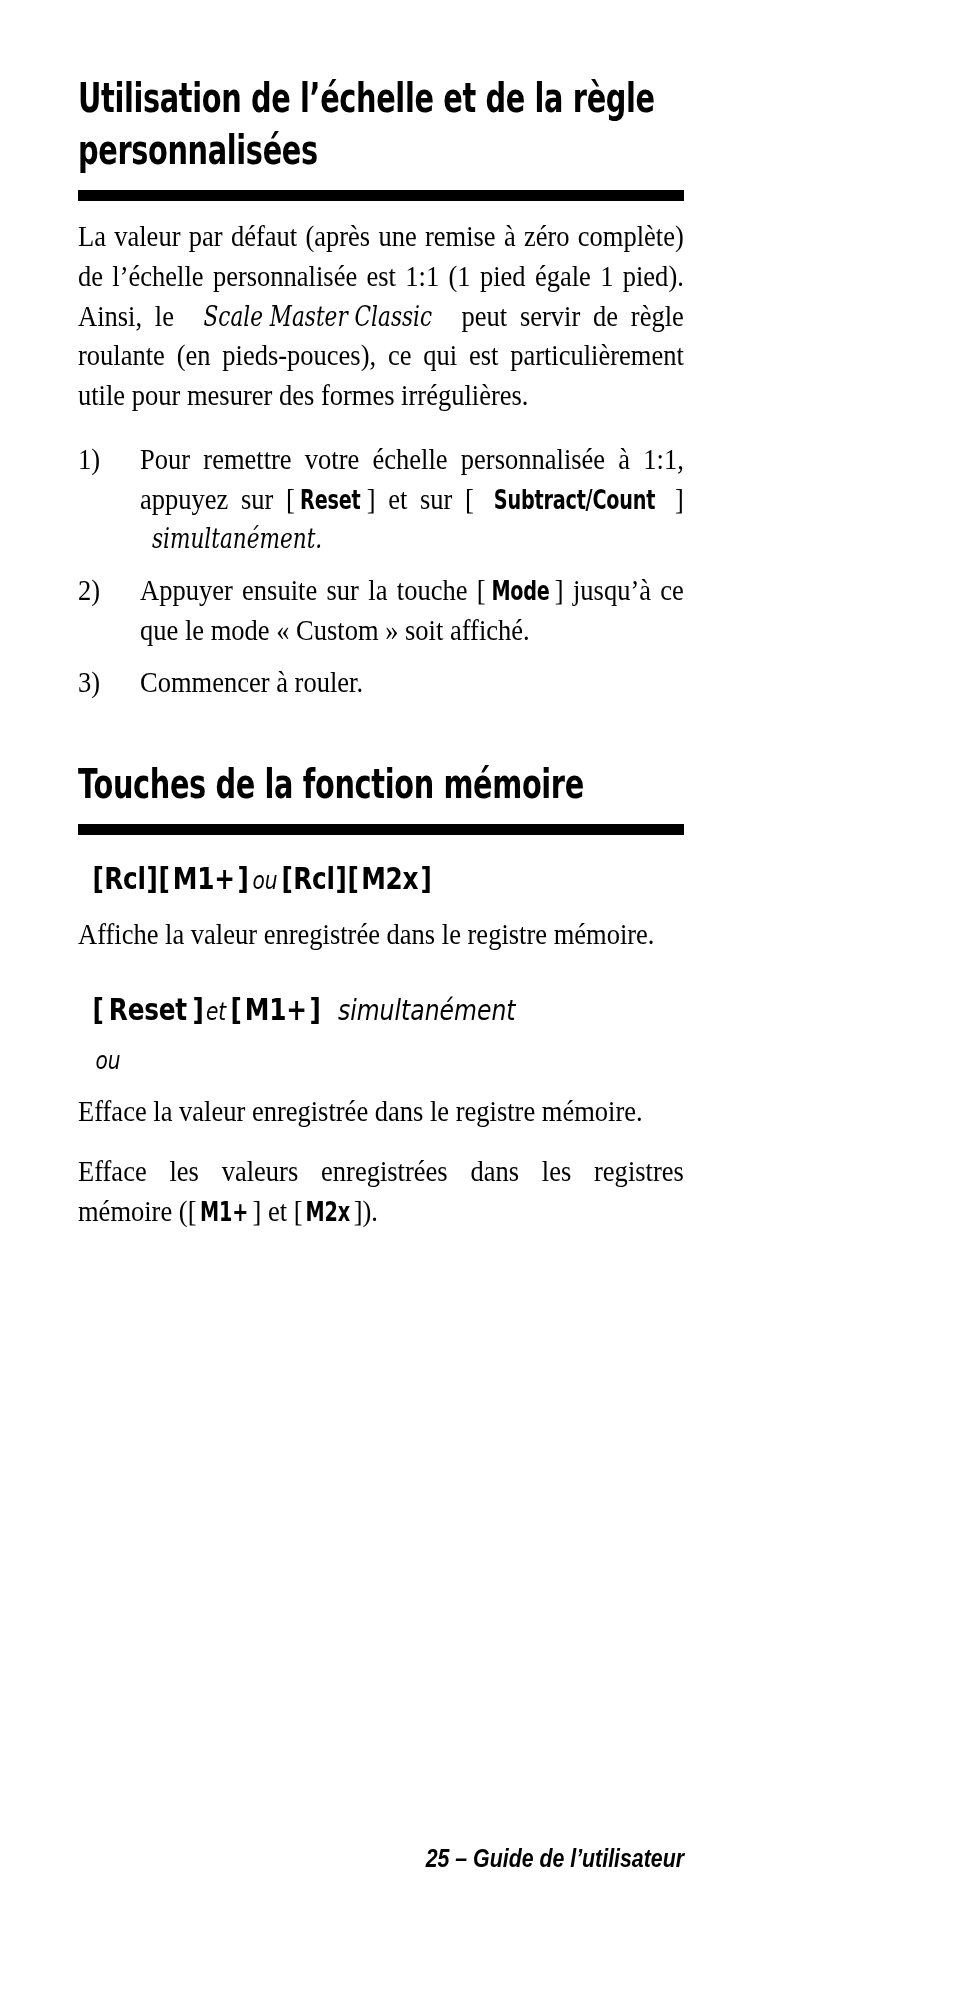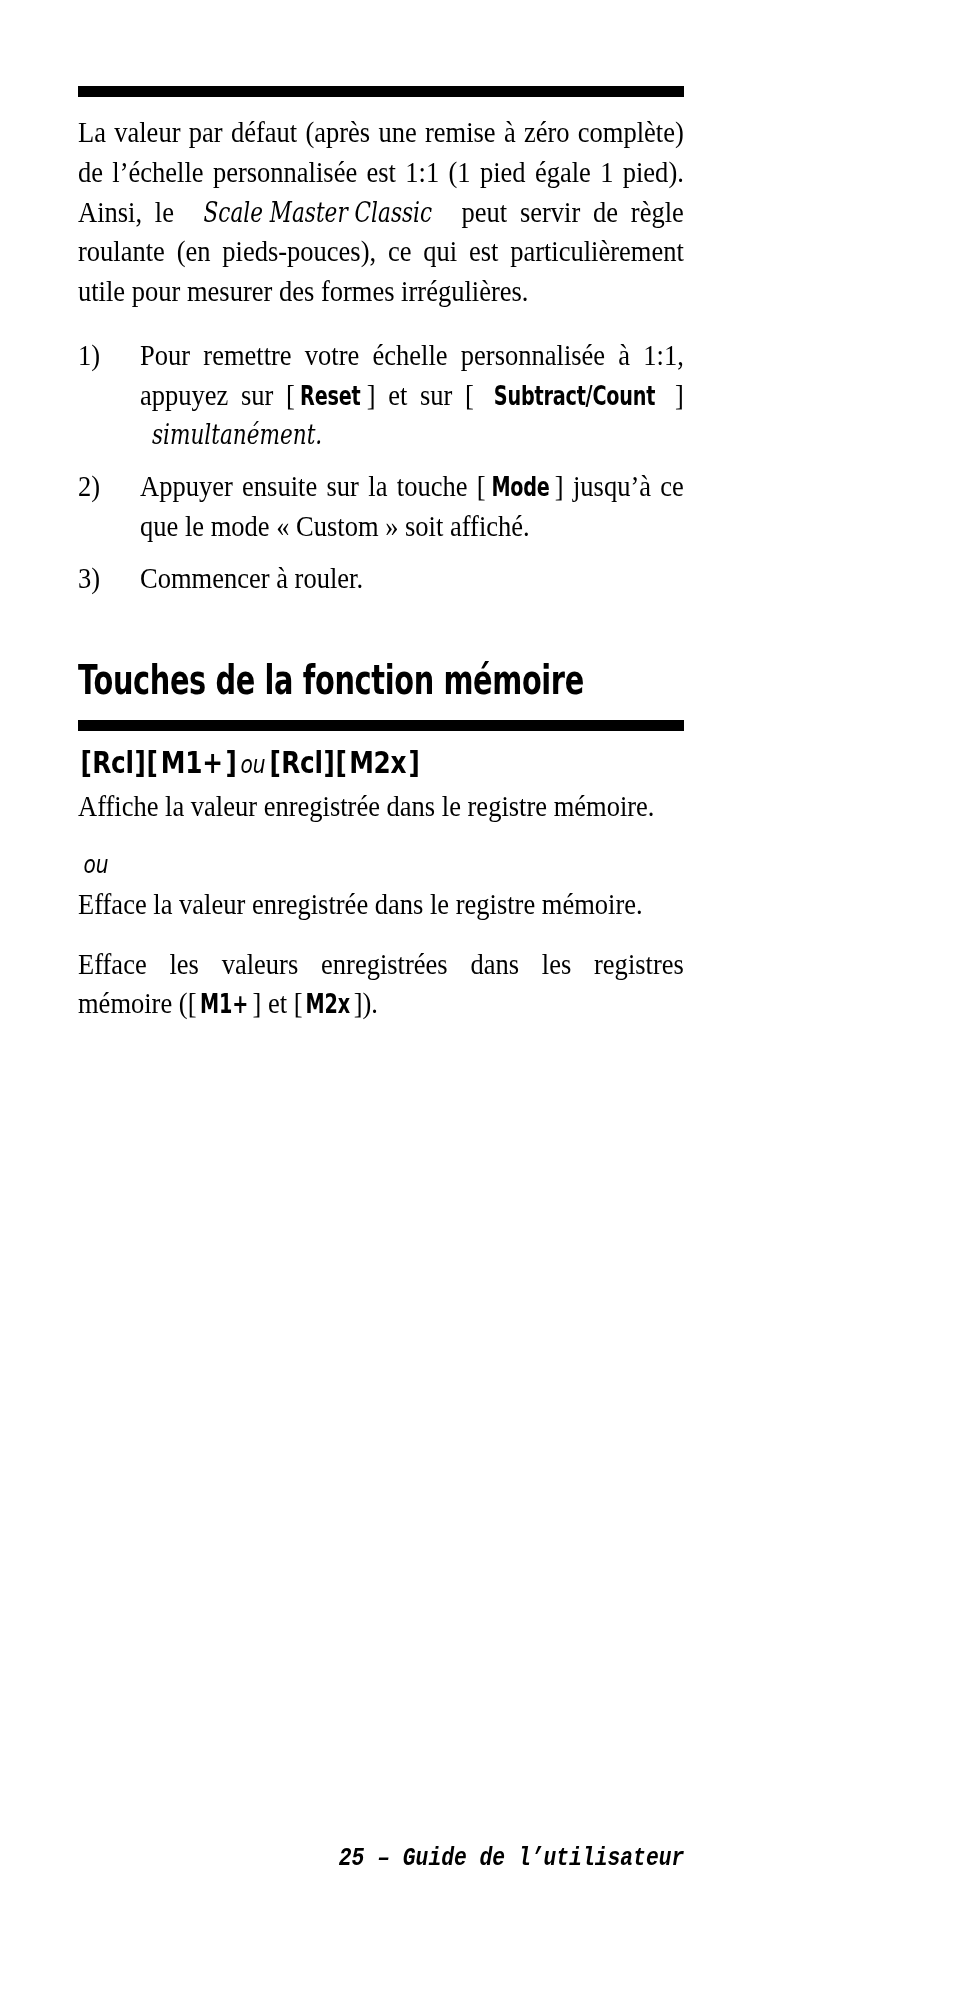--- a/index.html
+++ b/index.html
@@ -124,21 +124,21 @@
     font-style: italic;
     font-size: 27px;
     display: inline-block;
     transform: scaleX(0.86);
     transform-origin: center;
     margin: 0 -2px;
   }
 
   
   .def-head {
-    margin: 4px;
+    margin: 16px;
     padding: 0;
     line-height: 1.27;
     white-space: normal;
   }
   .def-body {
     font-size: 28.5px;
     line-height: 1.395;
     text-align: justify;
     margin: 0;
     padding: 0;
@@ -147,21 +147,21 @@
     width: 107.5%;
   }
 
   
   .footer {
     position: absolute;
     left: 78px;
     top: 1843px;
     width: 606px;
     text-align: right;
-    font-family: Liberation Mono, monospace;
+    font-family: Liberation Sans, sans-serif;
     font-style: italic;
     font-weight: bold;
     font-size: 26px;
   }
   .footer .inner {
     display: inline-block;
     transform: scaleX(0.82);
     transform-origin: right center;
   }
   .sp-8  { height: 8px; }
@@ -172,20 +172,24 @@
   .sp-24 { height: 24px; }
   .sp-56 { height: 56px; }
 </style>
 </head>
 <body>
 
 <div class="page">
 
   <div style="height:72px"></div>
 
+  <div class="title-wrap">
+    <h1 class="section-title">Utilisation de l’échelle et de la règle</h1>
+    <h1 class="section-title">personnalisées</h1>
+  </div>
 
   <div class="sp-14"></div>
   <div class="rule"></div>
   <div class="sp-16"></div>
 
   <p class="body"><span>La valeur par défaut (après une remise à zéro complète) de l’échelle personnalisée est 1:1 (1 pied égale 1 pied). Ainsi, le </span><span class="prod">Scale Master Classic</span><span> peut servir de règle roulante (en pieds-pouces), ce qui est particulièrement utile pour mesurer des formes irrégulières.</span></p>
 
   <div class="sp-24"></div>
 
   <ol class="steps">
@@ -220,20 +224,21 @@
   <div class="sp-14"></div>
   <div class="rule"></div>
   <div class="sp-8"></div>
 
   <p class="def-head"><span class="key-lg">[</span><span class="key-lg">Rcl</span><span class="key-lg">]</span> <span class="key-lg">[</span><span class="key-lg">M1+</span><span class="key-lg">]</span> <span class="ital-sans-sm">ou</span> <span class="key-lg">[</span><span class="key-lg">Rcl</span><span class="key-lg">]</span> <span class="key-lg">[</span><span class="key-lg">M2x</span><span class="key-lg">]</span></p>
 
   <p class="def-body">Affiche la valeur enregistrée dans le registre mémoire.</p>
 
   <div class="sp-20"></div>
 
+  <p class="def-head"><span class="key-lg">[</span><span class="key-lg">Reset</span><span class="key-lg">]</span> <span class="ital-sans-sm">et</span>  <span class="key-lg">[</span><span class="key-lg">M1+</span><span class="key-lg">]</span> <span class="ital-sans">simultanément</span></p>
 
   <p class="def-head"><span class="ital-sans-sm">ou</span></p>
 
 
   <p class="def-body">Efface la valeur enregistrée dans le registre mémoire.</p>
 
   <div class="sp-20"></div>
 
 
   <p class="def-body"><span>Efface les valeurs enregistrées dans les registres mémoire (</span><span>[</span><span class="key">M1+</span><span>]</span><span> et </span><span>[</span><span class="key">M2x</span><span>]</span><span>).</span></p>

